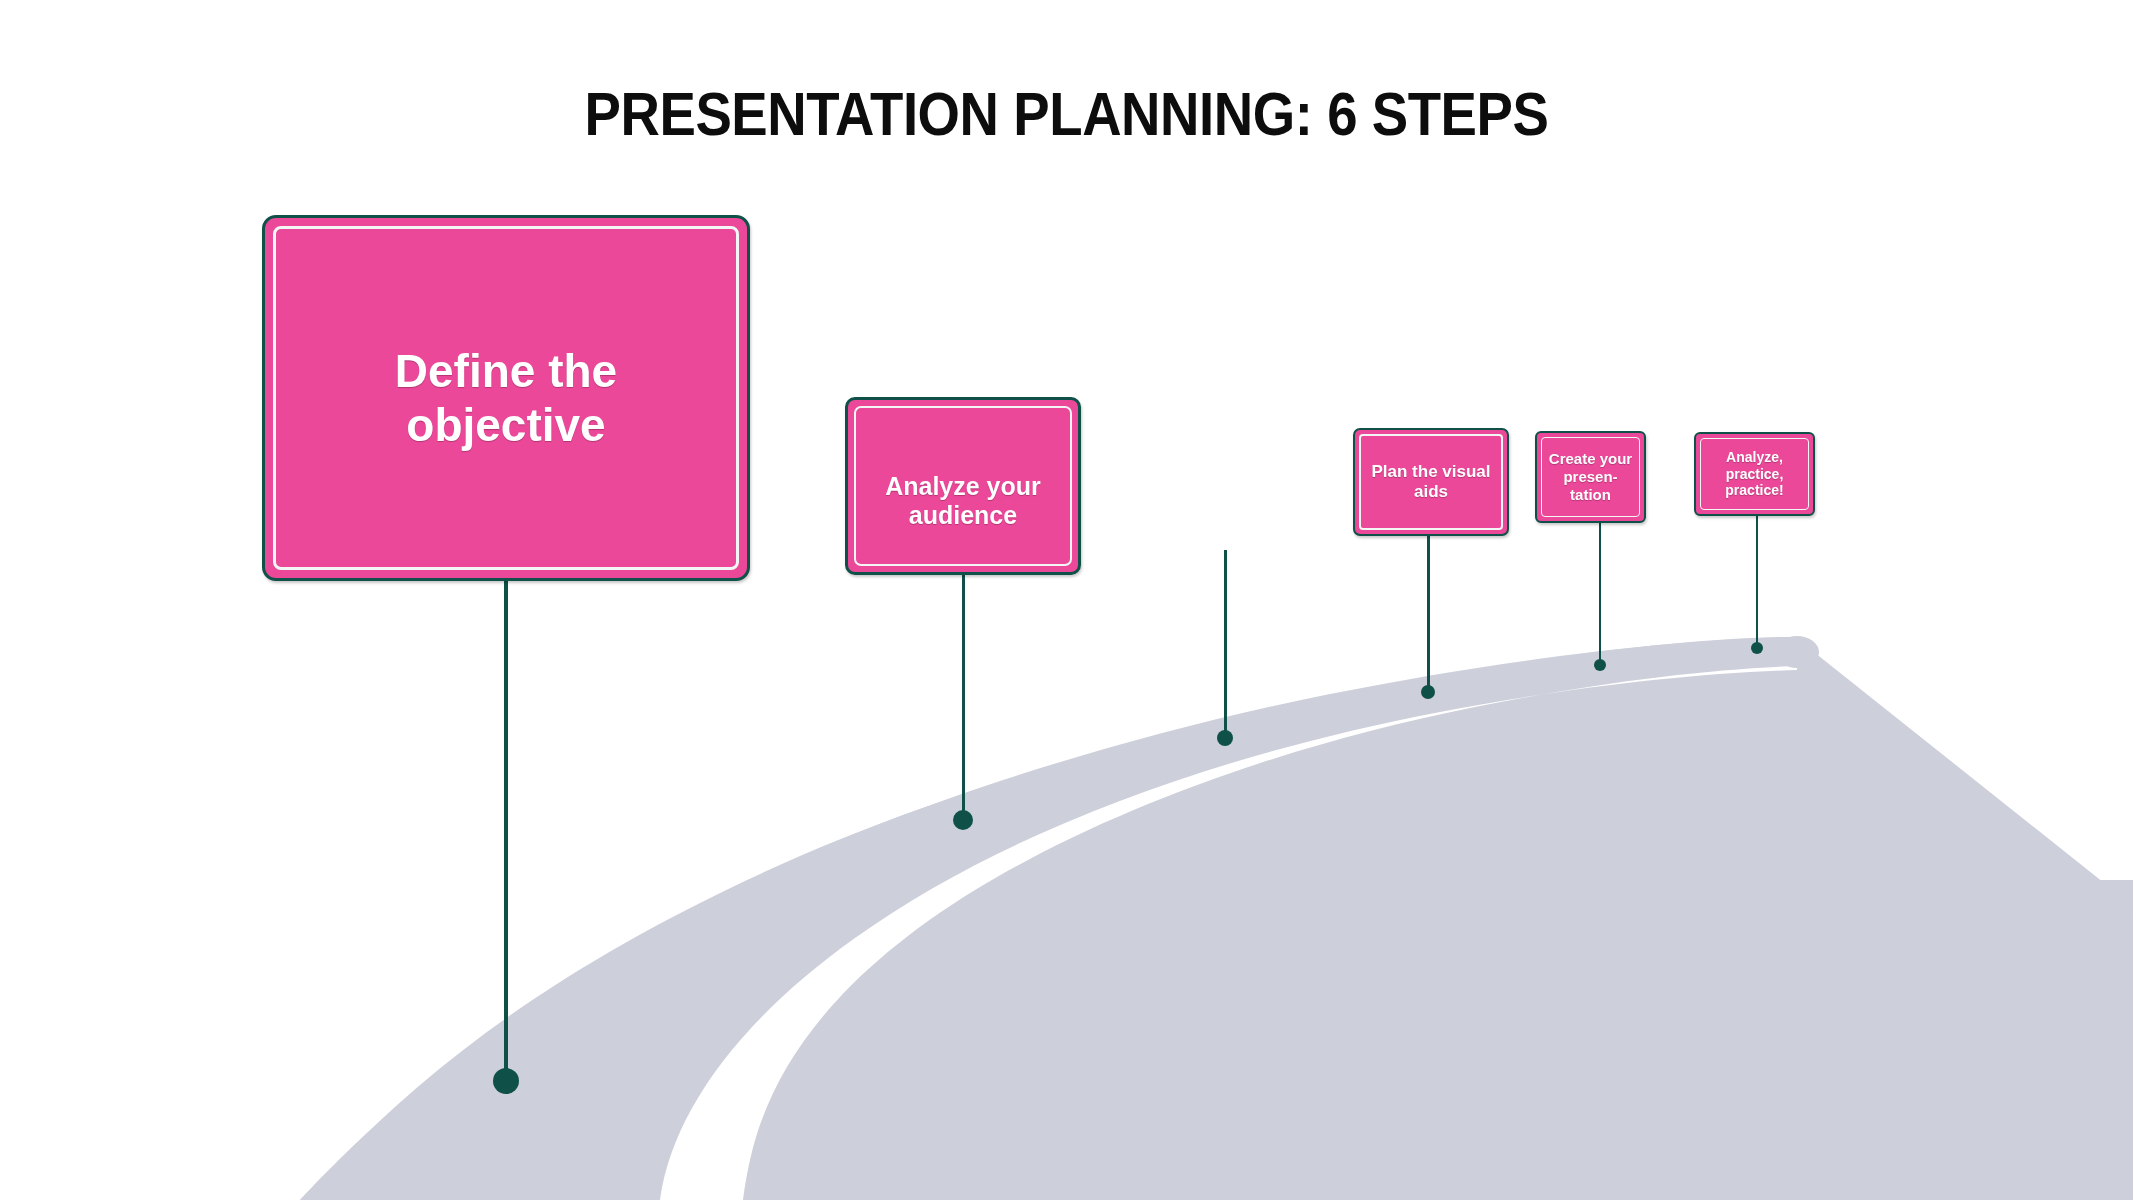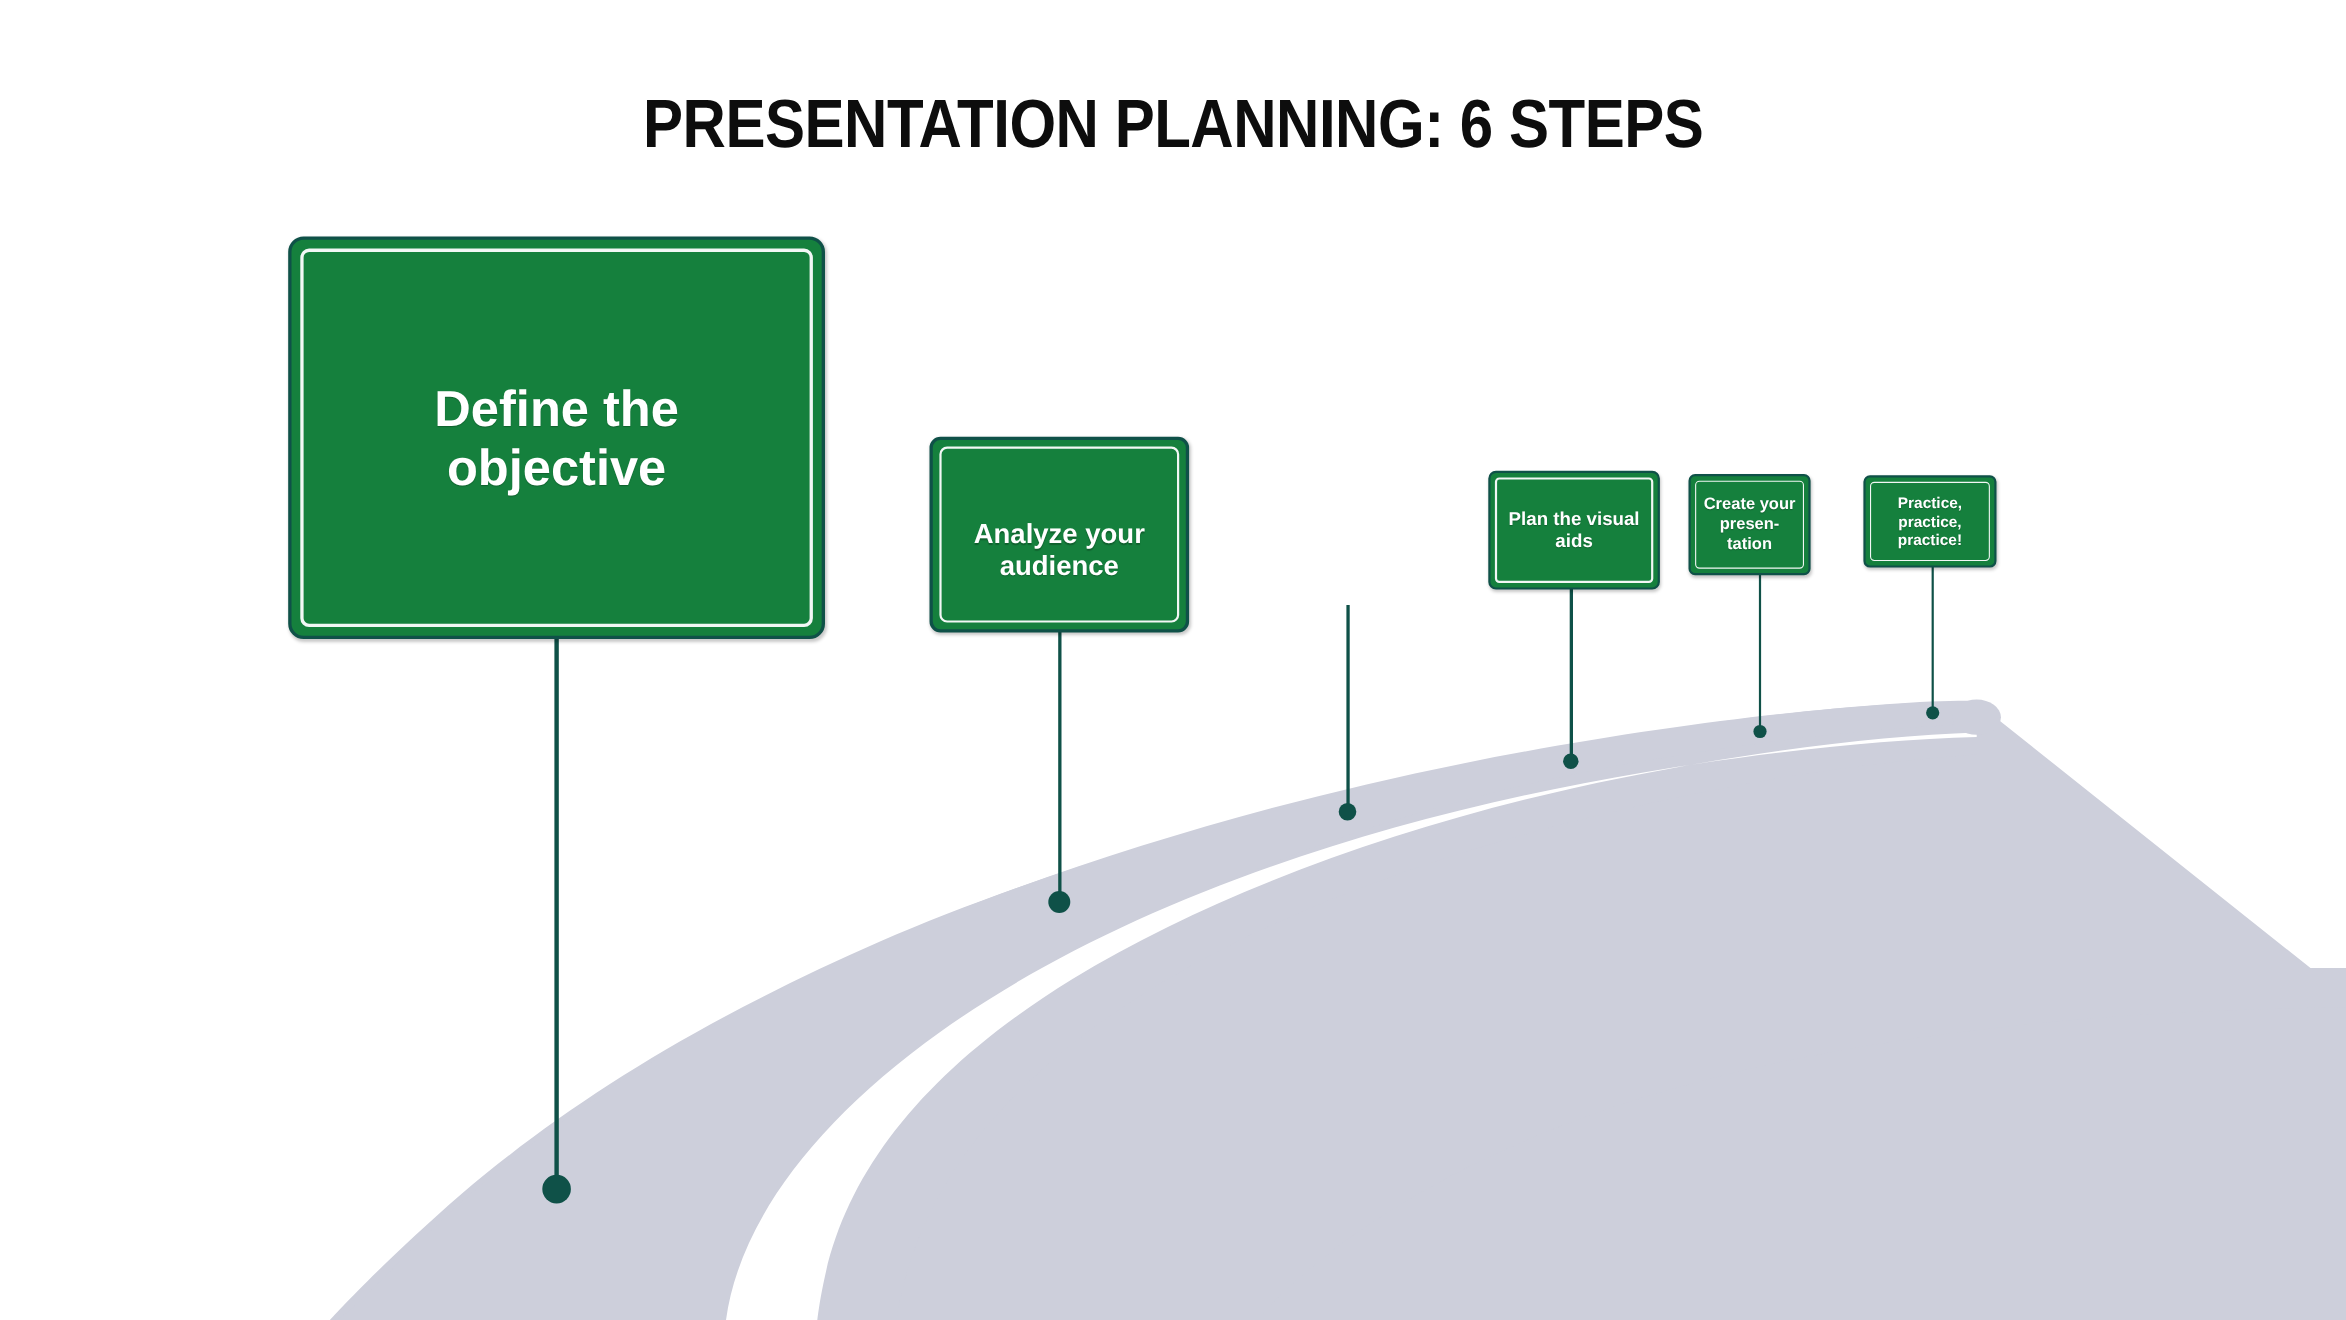--- a/index.html
+++ b/index.html
@@ -55,21 +55,21 @@
   .sign-dot {
     position: absolute;
     border-radius: 50%;
     background: #0f5148;
   }
 
   
   .road-sign {
     position: absolute;
     box-sizing: border-box;
-    background: #15803d;
+    background: #ec4899;
     border: 3px solid #0f5148;
     border-radius: 12px;
     box-shadow: 1px 2px 3px rgba(0,0,0,0.22);
     display: flex;
     align-items: center;
     justify-content: center;
   }
   .road-sign .inner-frame {
     position: absolute;
     left: 6px;
@@ -226,18 +226,18 @@
 
   <div class="road-sign" id="sign-5">
     <span class="inner-frame"></span>
     <span class="sign-label">Create your
 presen-
 tation</span>
   </div>
 
   <div class="road-sign" id="sign-6">
     <span class="inner-frame"></span>
-    <span class="sign-label">Practice,
+    <span class="sign-label">Analyze,
 practice,
 practice!</span>
   </div>
 
 </div>
 
 </body></html>

